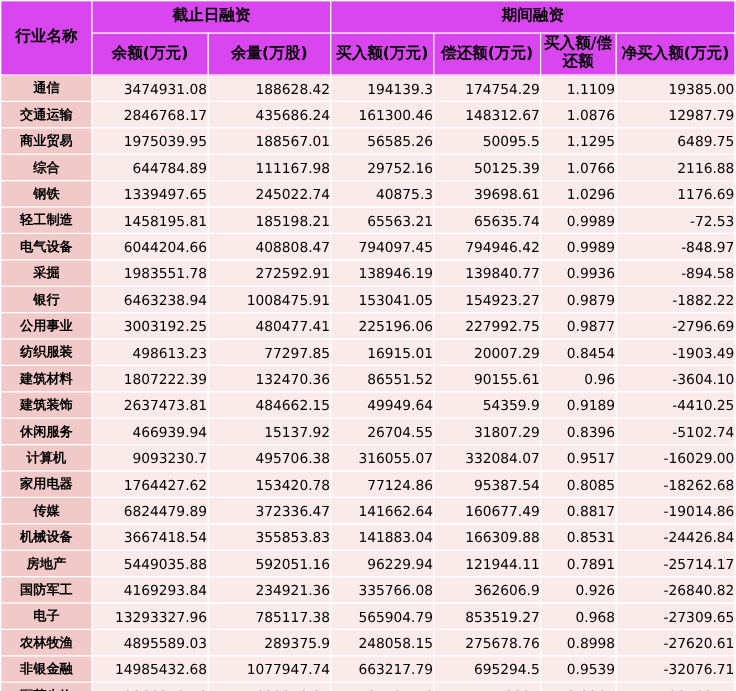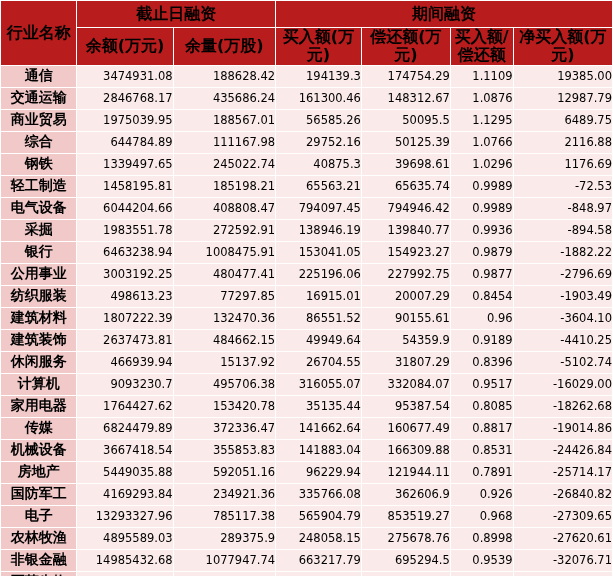--- a/index.html
+++ b/index.html
@@ -17,37 +17,37 @@
     border-collapse: collapse;
     width: 613px;
     table-layout: fixed;
   }
   table.fin th, table.fin td {
     border: 1px solid #ffffff;
     padding: 0;
     margin: 0;
   }
   .hdr-top, .hdr-sub {
-    background: #b91c1c;
+    background: #d946ef;
     color: #000000;
     font-weight: bold;
     text-align: center;
     vertical-align: middle;
-    font-size: 16px;
+    font-size: 13px;
     line-height: 1.15;
   }
   .hdr-top { height: 26px; }
   .hdr-sub { height: 34px; }
   .rowname {
     background: #f2c9c9;
     color: #000000;
     font-weight: bold;
     text-align: center;
     vertical-align: middle;
-    font-size: 14px;
+    font-size: 11px;
     height: 21px;
   }
   td.num {
     background: #fbeaea;
     color: #000000;
     text-align: right;
     vertical-align: middle;
     font-size: 11.5px;
     padding-right: 5px;
     height: 21px;
@@ -223,21 +223,21 @@
         <td class="num">495706.38</td>
         <td class="num">316055.07</td>
         <td class="num">332084.07</td>
         <td class="num">0.9517</td>
         <td class="num">-16029.00</td>
       </tr>
       <tr>
         <td class="rowname">家用电器</td>
         <td class="num">1764427.62</td>
         <td class="num">153420.78</td>
-        <td class="num">35135.44</td>
+        <td class="num">77124.86</td>
         <td class="num">95387.54</td>
         <td class="num">0.8085</td>
         <td class="num">-18262.68</td>
       </tr>
       <tr>
         <td class="rowname">传媒</td>
         <td class="num">6824479.89</td>
         <td class="num">372336.47</td>
         <td class="num">141662.64</td>
         <td class="num">160677.49</td>

